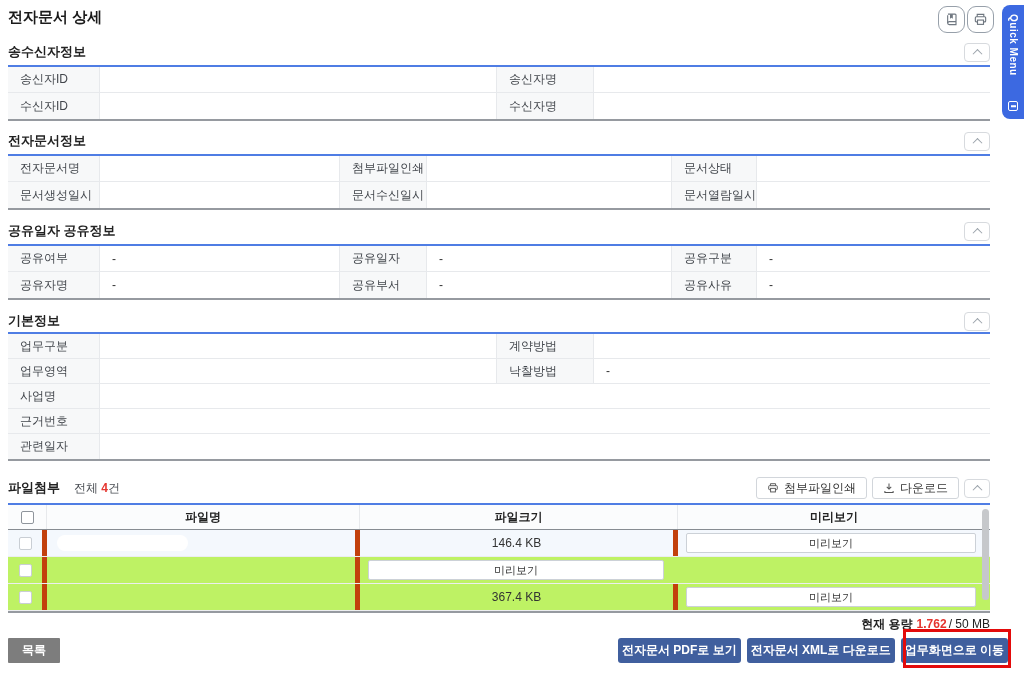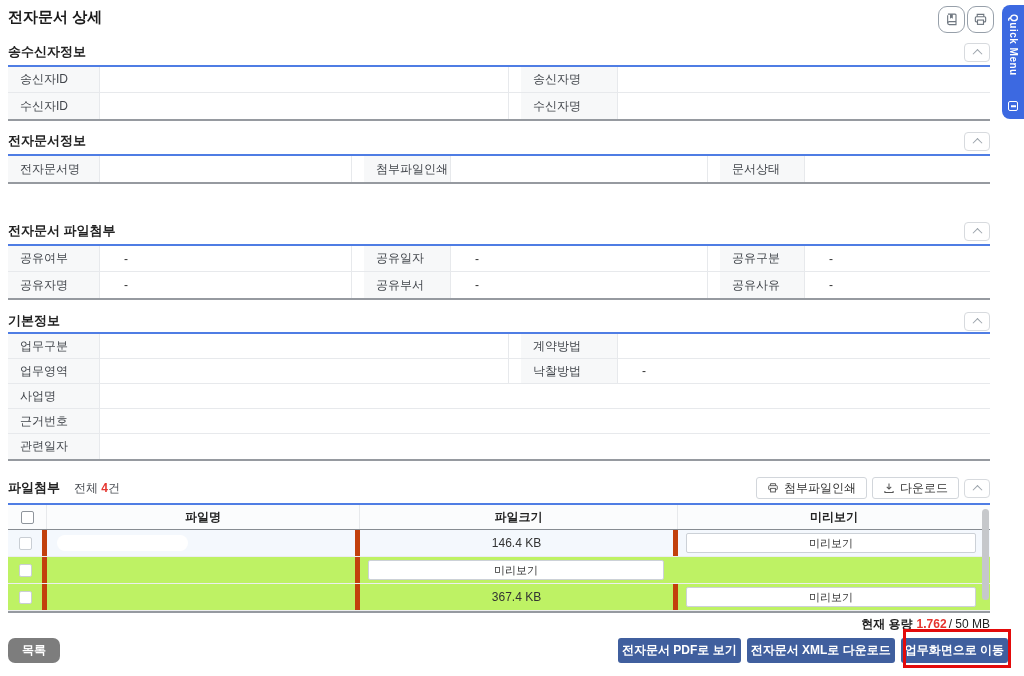--- a/index.html
+++ b/index.html
@@ -29,21 +29,21 @@
     justify-content:space-between; align-items:center; }
   .sec-title { font-size:13px; font-weight:700; color:#222; }
   .collapse-btn { width:26px; height:19px; background:#fff; border:1px solid #d7dade; border-radius:4px;
     display:flex; align-items:center; justify-content:center; cursor:pointer; }
   .chev-up { width:7px; height:7px; border-left:1.6px solid #9aa2aa; border-top:1.6px solid #9aa2aa;
     transform:rotate(45deg) translate(1px,1px); }
 
   
   .tbl { position:absolute; left:8px; width:982px; background:#fff;
     border-top:2px solid #4f7de4; border-bottom:2px solid #969aa0; }
-  .trow { display:grid; height:26px; border-bottom:1px solid #e7e9ec;gap:12px; }
+  .trow { display:grid; height:26px; border-bottom:1px solid #e7e9ec; }
   .trow:last-child { border-bottom:none; }
   .tblD .trow { height:25px; }
   .cols4 { grid-template-columns:92px 397px 97px 1fr; }
   .cols6 { grid-template-columns:92px 240px 87px 245px 85px 1fr; }
   .cols2 { grid-template-columns:92px 1fr; }
   .th { background:#f7f8f9; border-right:1px solid #e7e9ec; display:flex; align-items:center;
     padding-left:12px; font-size:12px; color:#42464c; }
   .td { display:flex; align-items:center; padding-left:12px; font-size:12px; color:#333;
     border-right:1px solid #e7e9ec; }
   .td.last { border-right:none; }
@@ -83,21 +83,21 @@
   .sthumb { position:absolute; top:1px; right:1px; width:7px; height:91%; background:#c6c8cb; border-radius:4px; cursor:grab; }
 
   
   .capacity { position:absolute; left:8px; top:616px; width:982px; text-align:right; font-size:12px; color:#222; }
   .capacity .lbl { font-weight:700; }
   .capacity .used { font-weight:700; color:#e5352f; margin:0 2px 0 4px; }
 
   
   .footer { position:absolute; left:8px; top:638px; width:1000px; display:flex;
     justify-content:space-between; align-items:center; }
-  .btn-list { height:25px; padding:0 14px; background:#7d7d7d; color:#fff; border:none; border-radius:7px;
+  .btn-list { height:25px; padding:0 14px; background:#7d7d7d; color:#fff; border:none; border-radius:1px;
     font-size:12px; font-weight:700; font-family:"Liberation Sans",sans-serif; cursor:pointer; }
   .footer-right { display:flex; gap:6px; }
   .btn-navy { height:25px; padding:0 4px; background:#405f9e; color:#fff; border:none; border-radius:3px;
     font-size:12px; font-weight:700; font-family:"Liberation Sans",sans-serif; cursor:pointer; }
   .anno { position:absolute; left:903px; top:629px; width:108px; height:39px;
     border:3px solid #e30b0b; z-index:5; pointer-events:none; }
 
   svg { display:block; }
 </style>
 </head>
@@ -158,24 +158,32 @@
 </div>
 <div class="tbl" style="top:154px">
   <div class="trow cols6">
     <div class="th">전자문서명</div>
     <div class="td"></div>
     <div class="th">첨부파일인쇄</div>
     <div class="td"></div>
     <div class="th">문서상태</div>
     <div class="td last"></div>
   </div>
+  <div class="trow cols6">
+    <div class="th">문서생성일시</div>
+    <div class="td"></div>
+    <div class="th">문서수신일시</div>
+    <div class="td"></div>
+    <div class="th">문서열람일시</div>
+    <div class="td last"></div>
+  </div>
 </div>
 
 <div class="sec-head" style="top:220px">
-  <span class="sec-title">전자문서 파일첨부</span>
+  <span class="sec-title">공유일자 공유정보</span>
   <button class="collapse-btn">
       <span class="chev-up"></span>
     </button>
 </div>
 <div class="tbl" style="top:244px">
   <div class="trow cols6">
     <div class="th">공유여부</div>
     <div class="td">-</div>
     <div class="th">공유일자</div>
     <div class="td">-</div>

